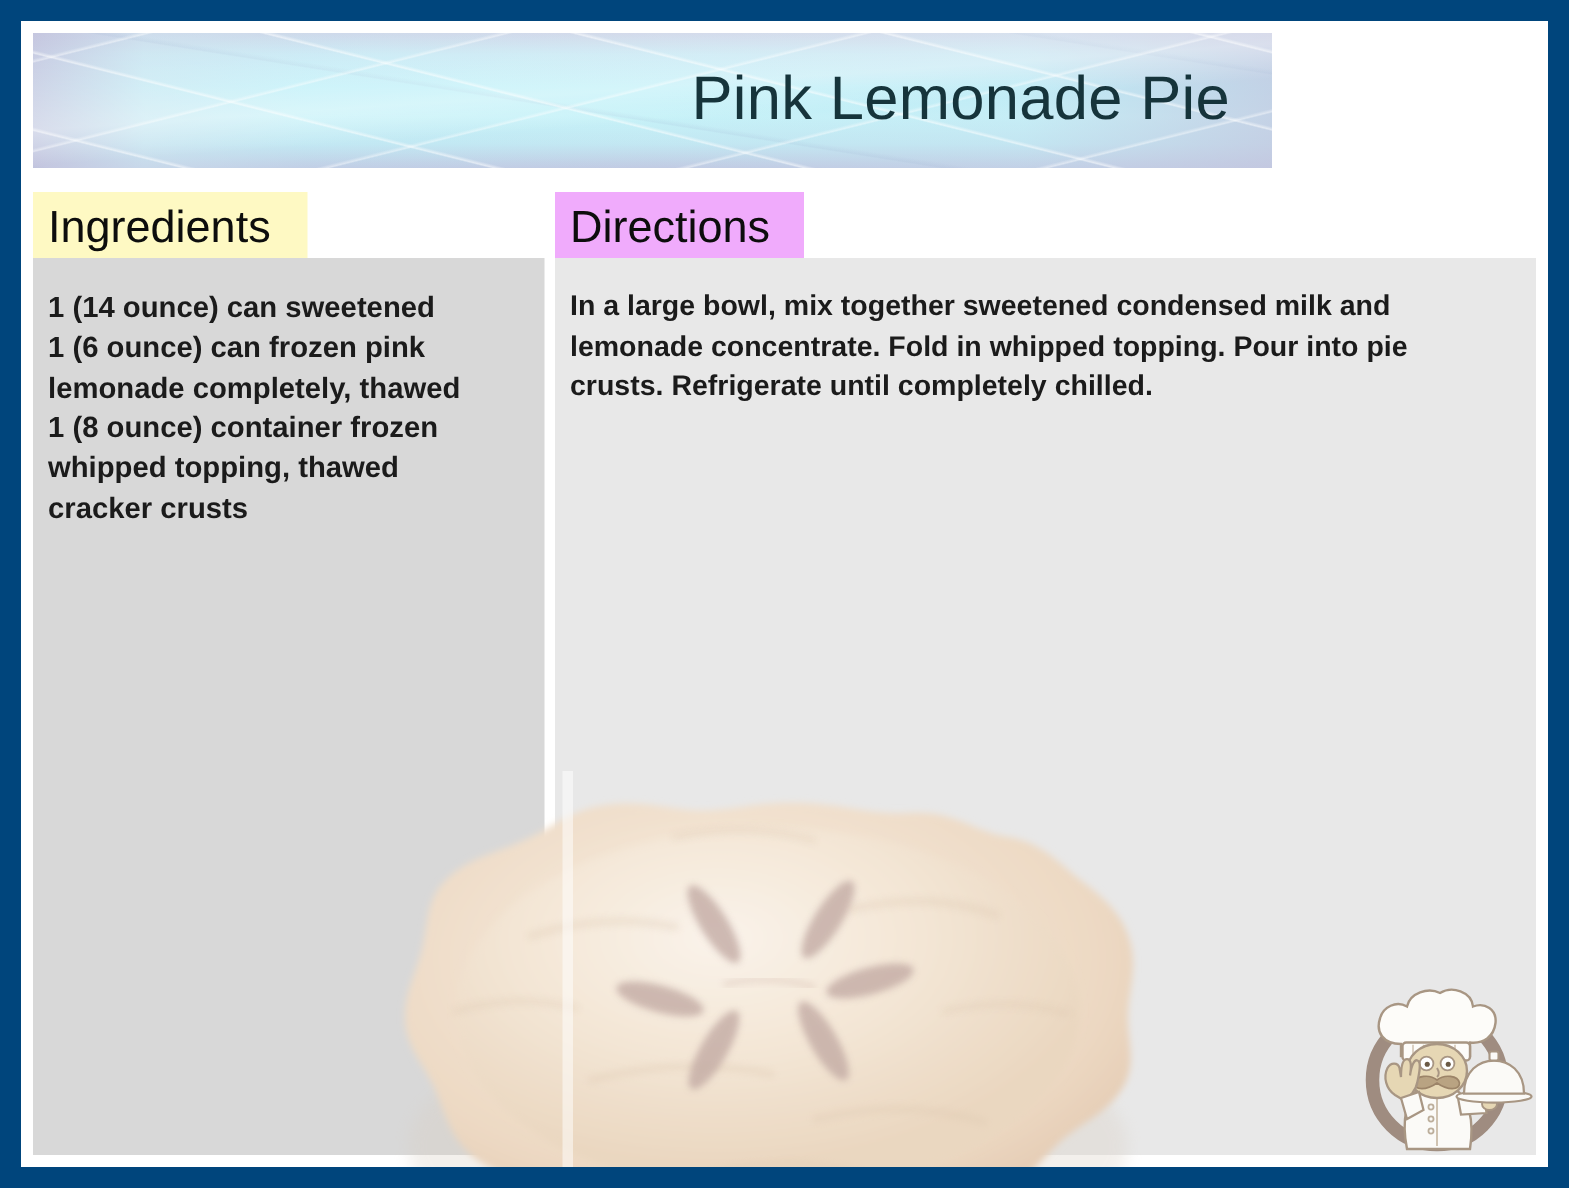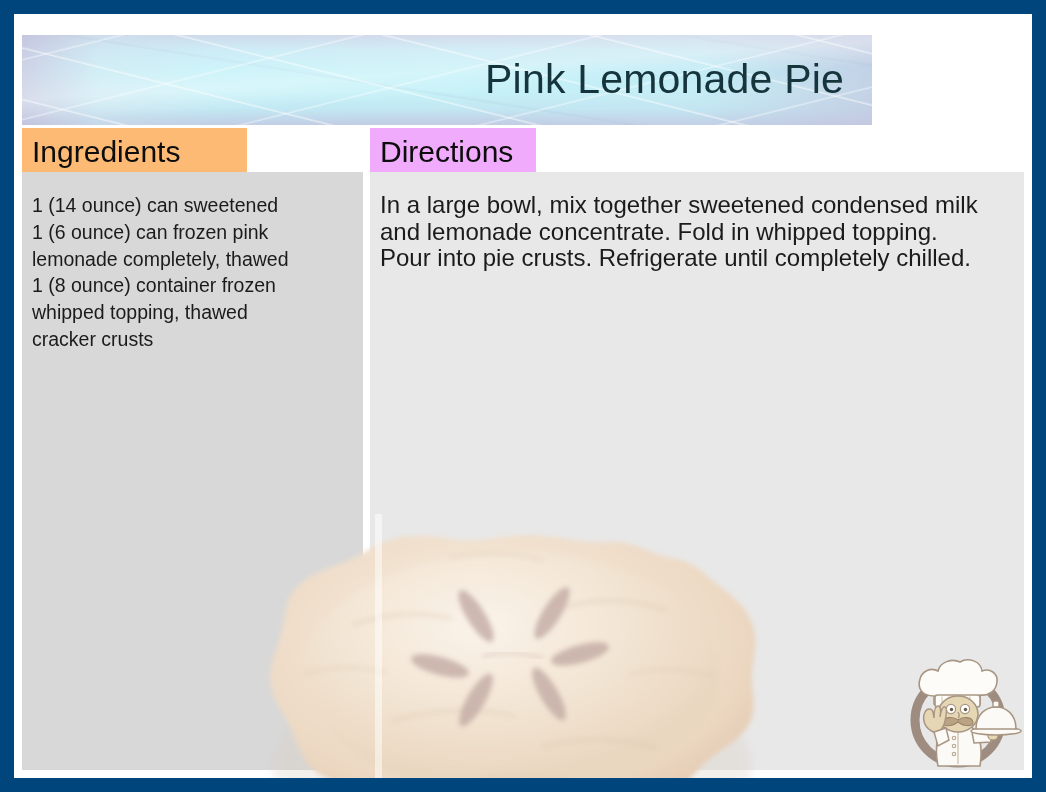--- a/index.html
+++ b/index.html
@@ -29,40 +29,39 @@
     width: 1018px;
     height: 764px;
     background: #ffffff;
     overflow: hidden;
   }
 
   
   .banner {
     position: absolute;
     left: 8px;
-    top: 21px;
+    top: 8px;
     width: 826px;
     height: 90px;
     overflow: hidden;
     background:
       linear-gradient(90deg,
         rgba(196,196,222,0.85) 0%,
         rgba(205,228,240,0.55) 9%,
         rgba(190,240,250,0.15) 22%,
         rgba(185,240,250,0.05) 50%,
         rgba(196,226,240,0.30) 80%,
         rgba(196,200,224,0.75) 100%),
       linear-gradient(180deg,
         #cdd2e6 0%,
         #c6e7f3 16%,
         #bdf0f8 40%,
         #c7f2f8 62%,
         #c3e7f2 82%,
         #c2c9e2 100%);
-    padding-left: 24px;
   }
   
   .banner-tex {
     position: absolute;
     inset: -40px -40px;
     background-image:
       repeating-linear-gradient(
         14deg,
         rgba(255,255,255,0.00) 0px,
         rgba(255,255,255,0.00) 22px,
@@ -137,42 +136,43 @@
     height: 44px;
     box-sizing: border-box;
     padding: 3px 14px 0 10px;
     display: flex;
     align-items: center;
     font-size: 30px;
     font-weight: 400;
     color: #0d0d0d;
     white-space: nowrap;
   }
-  .col-ingredients .panel-tab { background: #fdba74; width: 225px; }
+  .col-ingredients .panel-tab { background: #fef9c3; width: 183px; }
   .col-directions  .panel-tab { background: #f0abfc; width: 166px; }
 
   .panel-body {
     position: absolute;
     top: 48px;
     left: 0;
     right: 0;
     bottom: 0;
     box-sizing: border-box;
     padding: 20px 16px 0 10px;
+    font-weight: bold;
   }
   .col-ingredients .panel-body { background: #d8d8d8; }
   .col-directions  .panel-body { background: #e8e8e8; }
 
   .ingredient-line {
     font-size: 19.5px;
     line-height: 26.8px;
     color: #1b1b1b;
   }
   .directions-text {
-    font-size: 24px;
+    font-size: 19px;
     line-height: 26.5px;
     color: #1b1b1b;
     max-width: 600px;
     margin: 0;
   }
 
   
   .pie-wrap {
     position: absolute;
     left: 222px;

